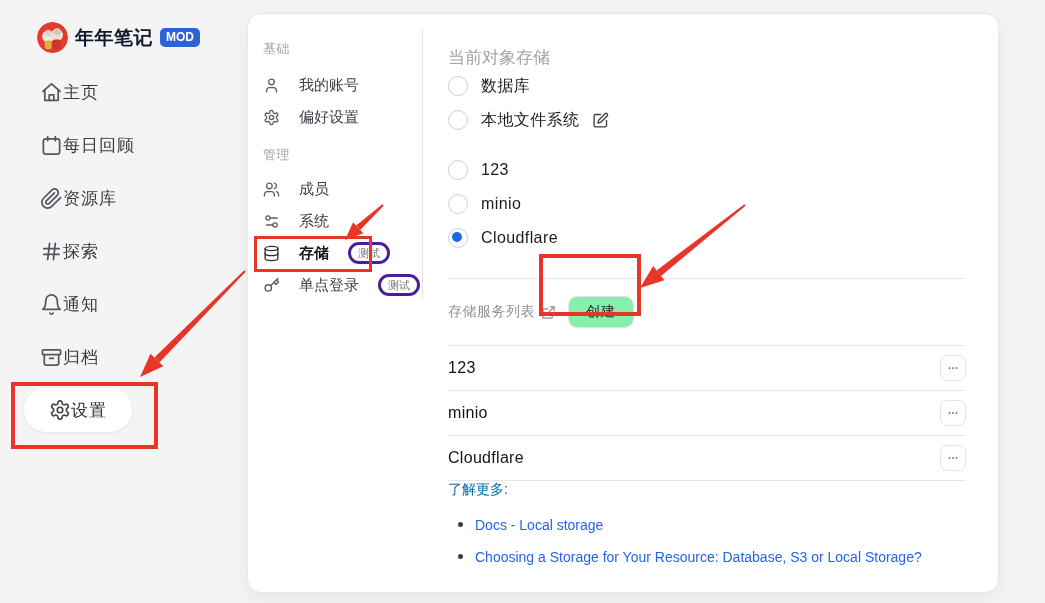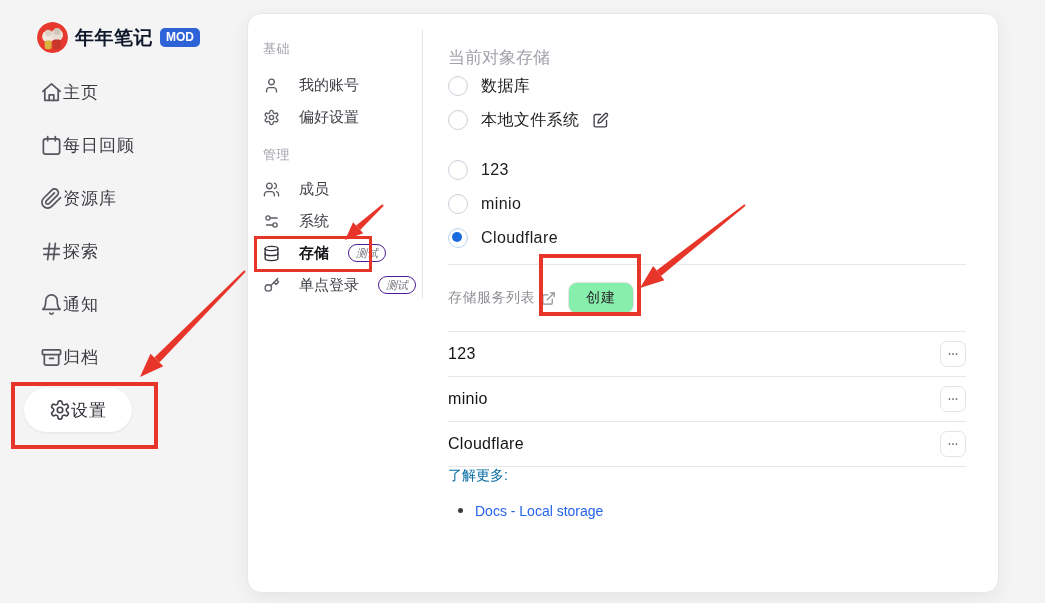--- a/index.html
+++ b/index.html
@@ -29,36 +29,36 @@
          box-shadow:0 6px 20px rgba(0,0,0,.06);}
   .nav-divider{position:absolute;left:174px;top:15px;width:1px;height:270px;background:#e4e4e7;}
 
   .snav{position:absolute;left:0;top:0;width:174px;}
   .snav-label{position:absolute;left:15px;font-size:13px;color:#a1a1aa;letter-spacing:.5px;}
   .snav-item{position:absolute;left:15px;display:flex;align-items:center;gap:19px;height:24px;cursor:pointer;}
   .snav-item .ic{width:17px;height:17px;color:#5b5c63;display:flex;flex:0 0 auto;}
   .snav-item .lbl{font-size:15px;color:#3f4046;white-space:nowrap;}
   .snav-item.active .lbl{font-weight:700;color:#18181b;}
   .snav-item.active .ic{color:#2f3036;}
-  .pill-badge{font-size:11px;color:#71717a;border:1px solid #4c1d95;border-radius:999px;
-              padding:1px 7px;line-height:1.35;white-space:nowrap;font-style:italic;}
+  .pill-badge{font-size:11px;color:#71717a;border:3px solid #4c1d95;border-radius:999px;
+              padding:1px 7px;line-height:1.35;white-space:nowrap;}
 
   .content{position:absolute;left:200px;top:0;width:518px;padding-top:36px;}
   .sec-label{font-size:15px;line-height:16px;color:#a1a1aa;}
   .radio-row{display:flex;align-items:center;gap:13px;height:24px;cursor:pointer;}
   .r1{margin-top:8px;} .r2{margin-top:10px;} .r3{margin-top:26px;} .r4{margin-top:10px;} .r5{margin-top:10px;}
   .radio{width:18px;height:18px;border-radius:50%;border:1px solid #ccd2da;background:#fff;
          box-shadow:inset 0 1px 2px rgba(0,0,0,.03);flex:0 0 auto;position:relative;}
   .radio.sel{border-color:#bfd3ef;}
   .radio.sel::after{content:"";position:absolute;left:3px;top:3px;width:10px;height:10px;border-radius:50%;
                     background:#1a6be0;}
   .radio-lbl{font-size:16px;color:#1c1c1f;letter-spacing:.4px;}
   .mini-ic{width:17px;height:17px;color:#3f4046;display:flex;cursor:pointer;}
 
-  .svc-header{margin-top:14px;height:66px;border-top:1px solid #e7e7ea;border-bottom:1px solid #e7e7ea;
+  .svc-header{margin-top:28px;height:66px;border-top:1px solid #e7e7ea;border-bottom:1px solid #e7e7ea;
               display:flex;align-items:center;}
   .svc-header .hl{font-size:14px;color:#8f9096;letter-spacing:.5px;}
   .svc-header .mini-ic{margin-left:6px;color:#8f9096;width:15px;height:15px;}
   .create-btn{margin-left:12px;background:#86efac;border:1px solid #e4e4e7;border-radius:9px;
               font-size:14px;color:#27272a;padding:6px 17px;cursor:pointer;
               font-family:"Liberation Sans",sans-serif;letter-spacing:1px;}
   .svc-row{height:44px;border-bottom:1px solid #e7e7ea;display:flex;align-items:center;
            justify-content:space-between;}
   .svc-row:last-of-type{height:43px;}
   .svc-name{font-size:16px;color:#141417;letter-spacing:.3px;}
@@ -329,20 +329,24 @@
             </svg>
         </button>
       </div>
 
       <div class="learn-label">了解更多:</div>
       <div class="link-list">
         <div class="link-row">
           <span class="bullet"></span>
           <a class="link">Docs - Local storage</a>
         </div>
+        <div class="link-row">
+          <span class="bullet"></span>
+          <a class="link">Choosing a Storage for Your Resource: Database, S3 or Local Storage?</a>
+        </div>
       </div>
     </section>
   </div>
 
   <div class="anno-box box1"></div>
   <div class="anno-box box2"></div>
   <div class="anno-box box3"></div>
 
   <svg class="arrow-layer" viewBox="0 0 1045 603">
     <g fill="#e8352a">

